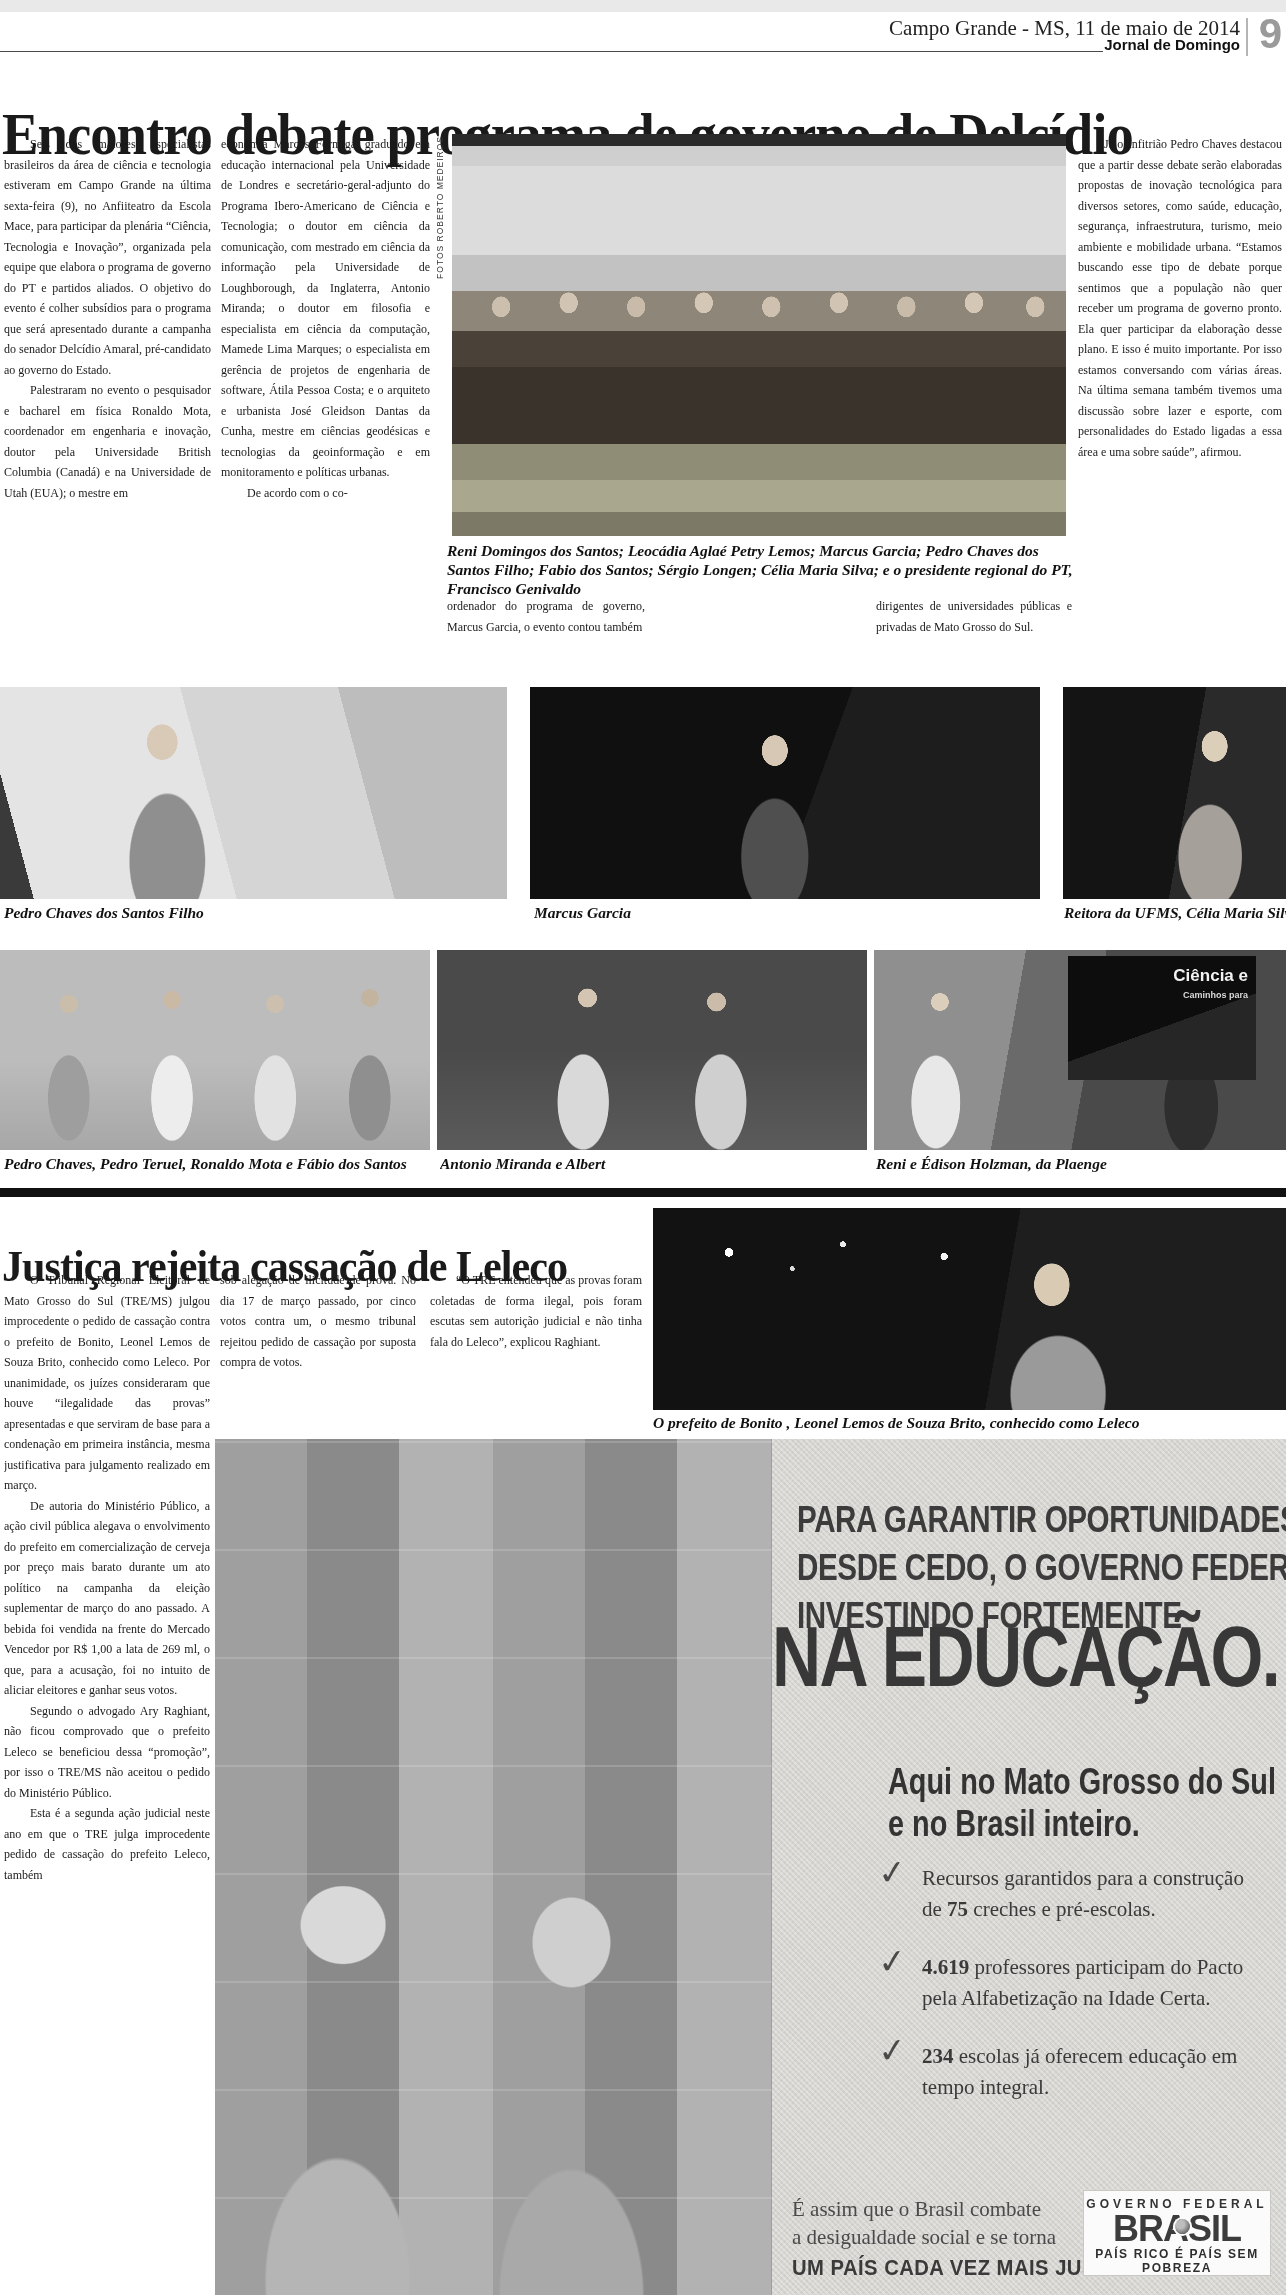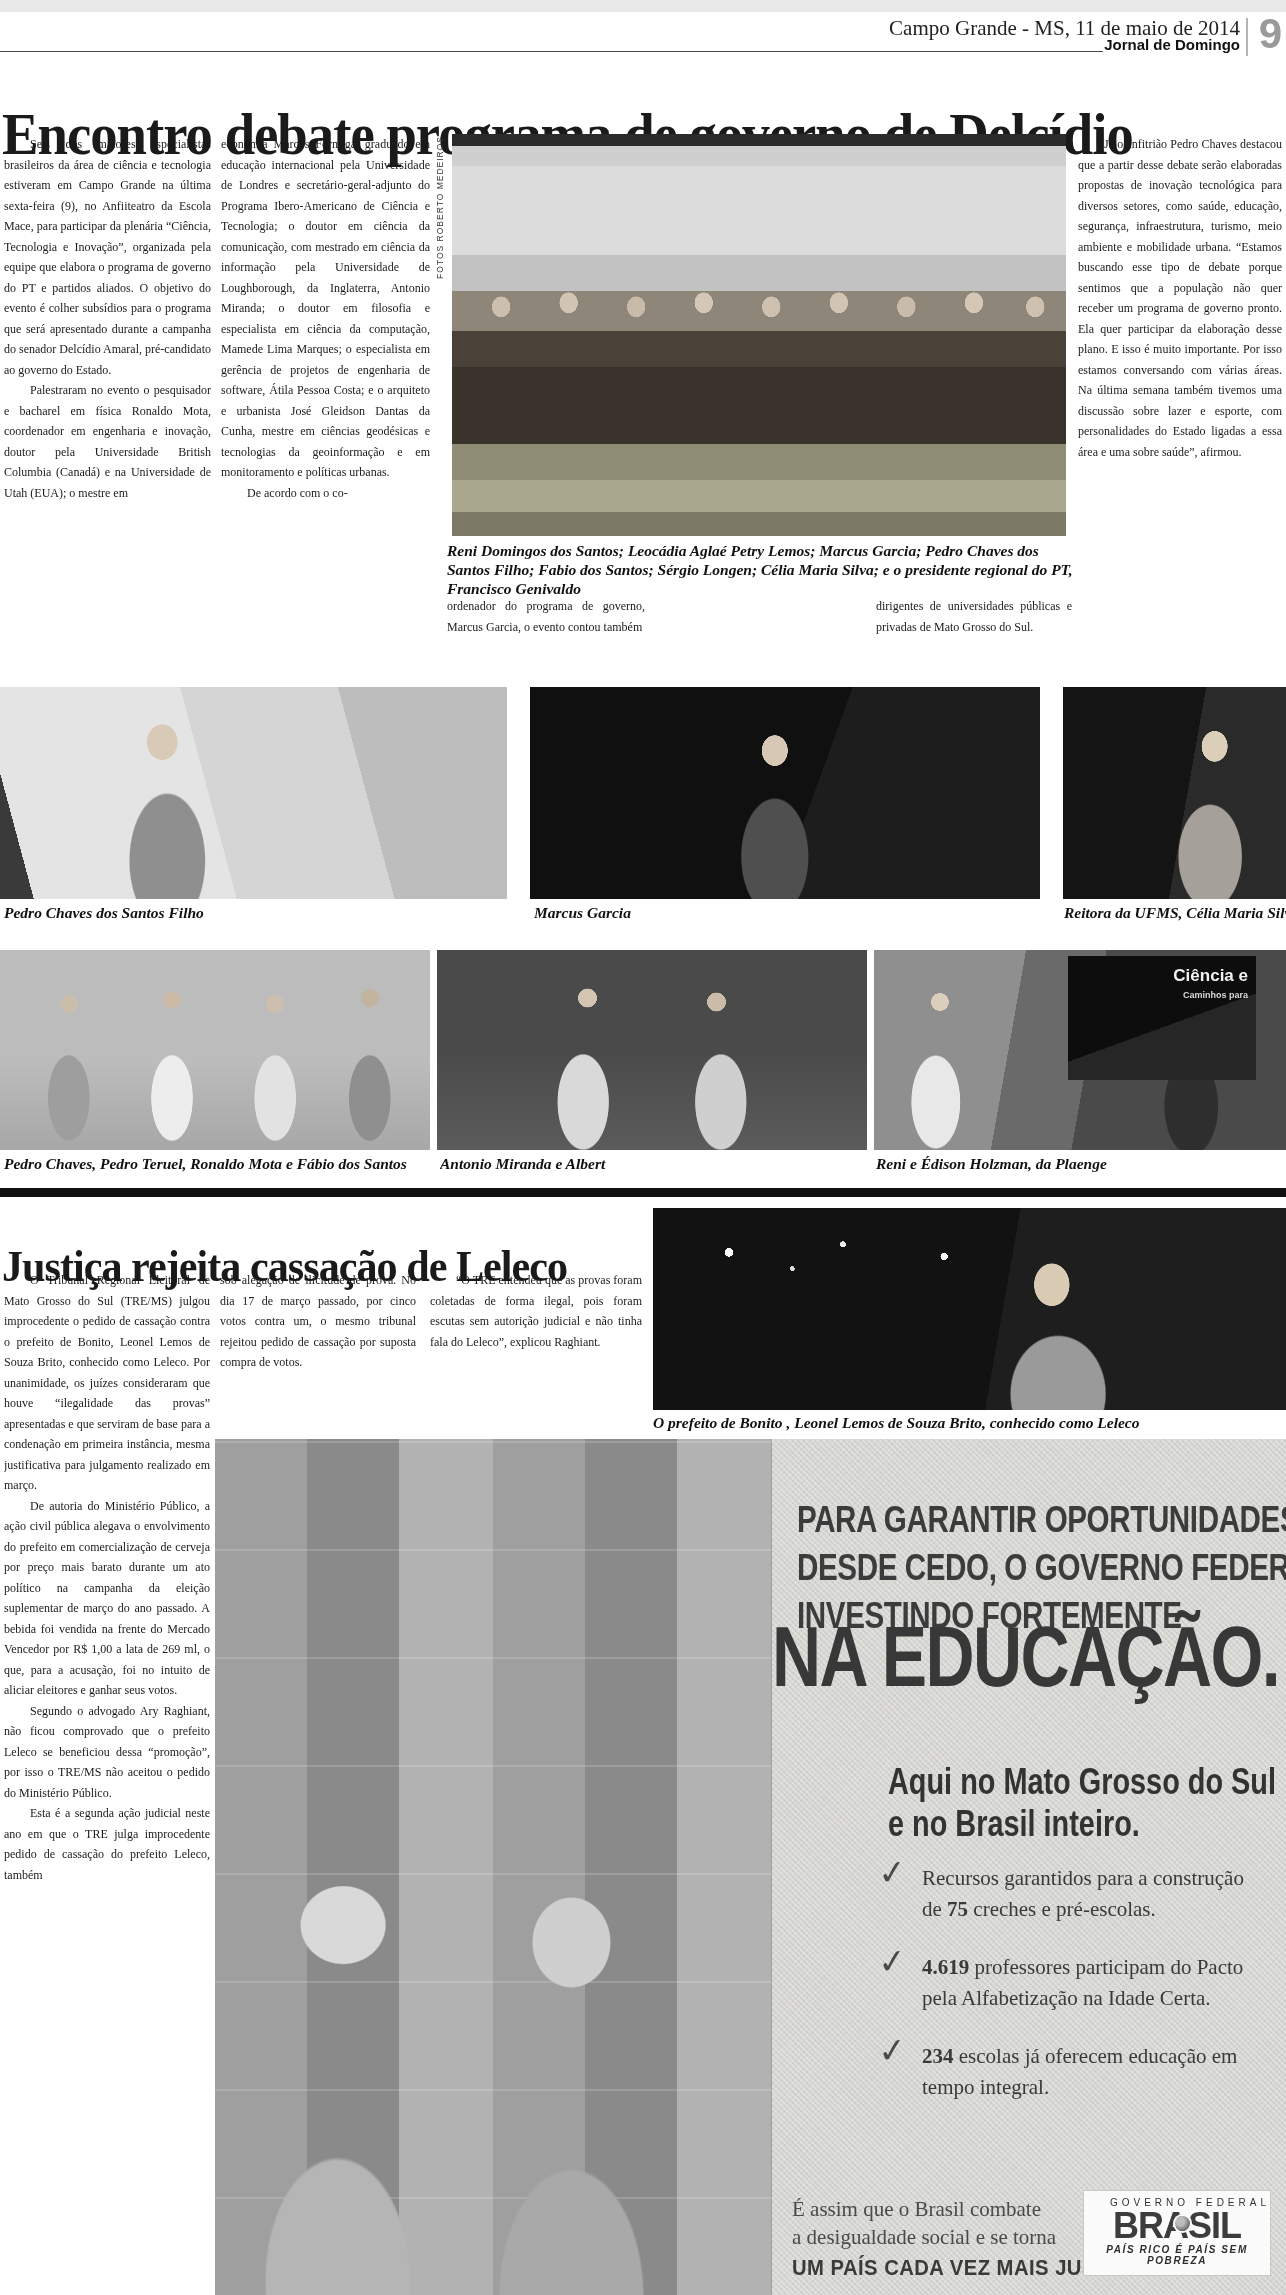--- a/index.html
+++ b/index.html
@@ -134,27 +134,27 @@
   .bullet{position:relative;font-size:21px;line-height:31px;margin-bottom:27px;}
   .bullet .chk{position:absolute;left:-44px;top:-6px;font-size:34px;font-weight:bold;color:#4a4a4a;
                font-family:"DejaVu Sans",sans-serif;transform:rotate(-6deg);}
   .bullet b{font-weight:bold;}
   .ad-close{position:absolute;left:20px;top:756px;font-family:"Liberation Serif","DejaVu Serif",serif;
             font-size:21px;line-height:28px;color:#4a4a4a;}
   .ad-close .strong{font-family:"Liberation Sans","DejaVu Sans",sans-serif;font-weight:bold;
                     font-size:22px;letter-spacing:.5px;color:#3a3a3a;margin-top:3px;transform:scaleX(.92);transform-origin:left top;}
   .logo{position:absolute;left:312px;top:752px;width:186px;height:84px;background:#fbfbfb;
         text-align:center;padding-top:6px;box-sizing:border-box;box-shadow:0 0 0 1px #c8c8c4;}
-  .logo .gov{font-size:10px;font-weight:normal;letter-spacing:4px;color:#333;text-align:right;}
+  .logo .gov{font-size:12px;font-weight:bold;letter-spacing:4px;color:#333;}
   .logo .name{position:relative;font-size:36px;font-weight:bold;letter-spacing:-1px;
               line-height:36px;color:#3c3c3c;}
   .logo .name .flag{position:absolute;left:50%;top:8px;width:15px;height:15px;margin-left:-2px;
         border-radius:50%;background:radial-gradient(circle at 35% 35%, #bdbdbd 0 30%, #6e6e6e 70%);
         box-shadow:0 0 0 2px #fbfbfb;}
-  .logo .tag{font-size:10px;font-weight:bold;letter-spacing:1.6px;color:#2e2e2e;font-style:italic;}
+  .logo .tag{font-size:12px;font-weight:bold;letter-spacing:1.6px;color:#2e2e2e;}
 </style>
 </head>
 <body>
 
 <div class="page">
 
   <div class="abs hdr-rule"></div>
   <div class="abs hdr-date">Campo Grande - MS, 11 de maio de 2014</div>
   <div class="abs hdr-paper">Jornal de Domingo</div>
   <div class="abs hdr-bar"></div>

